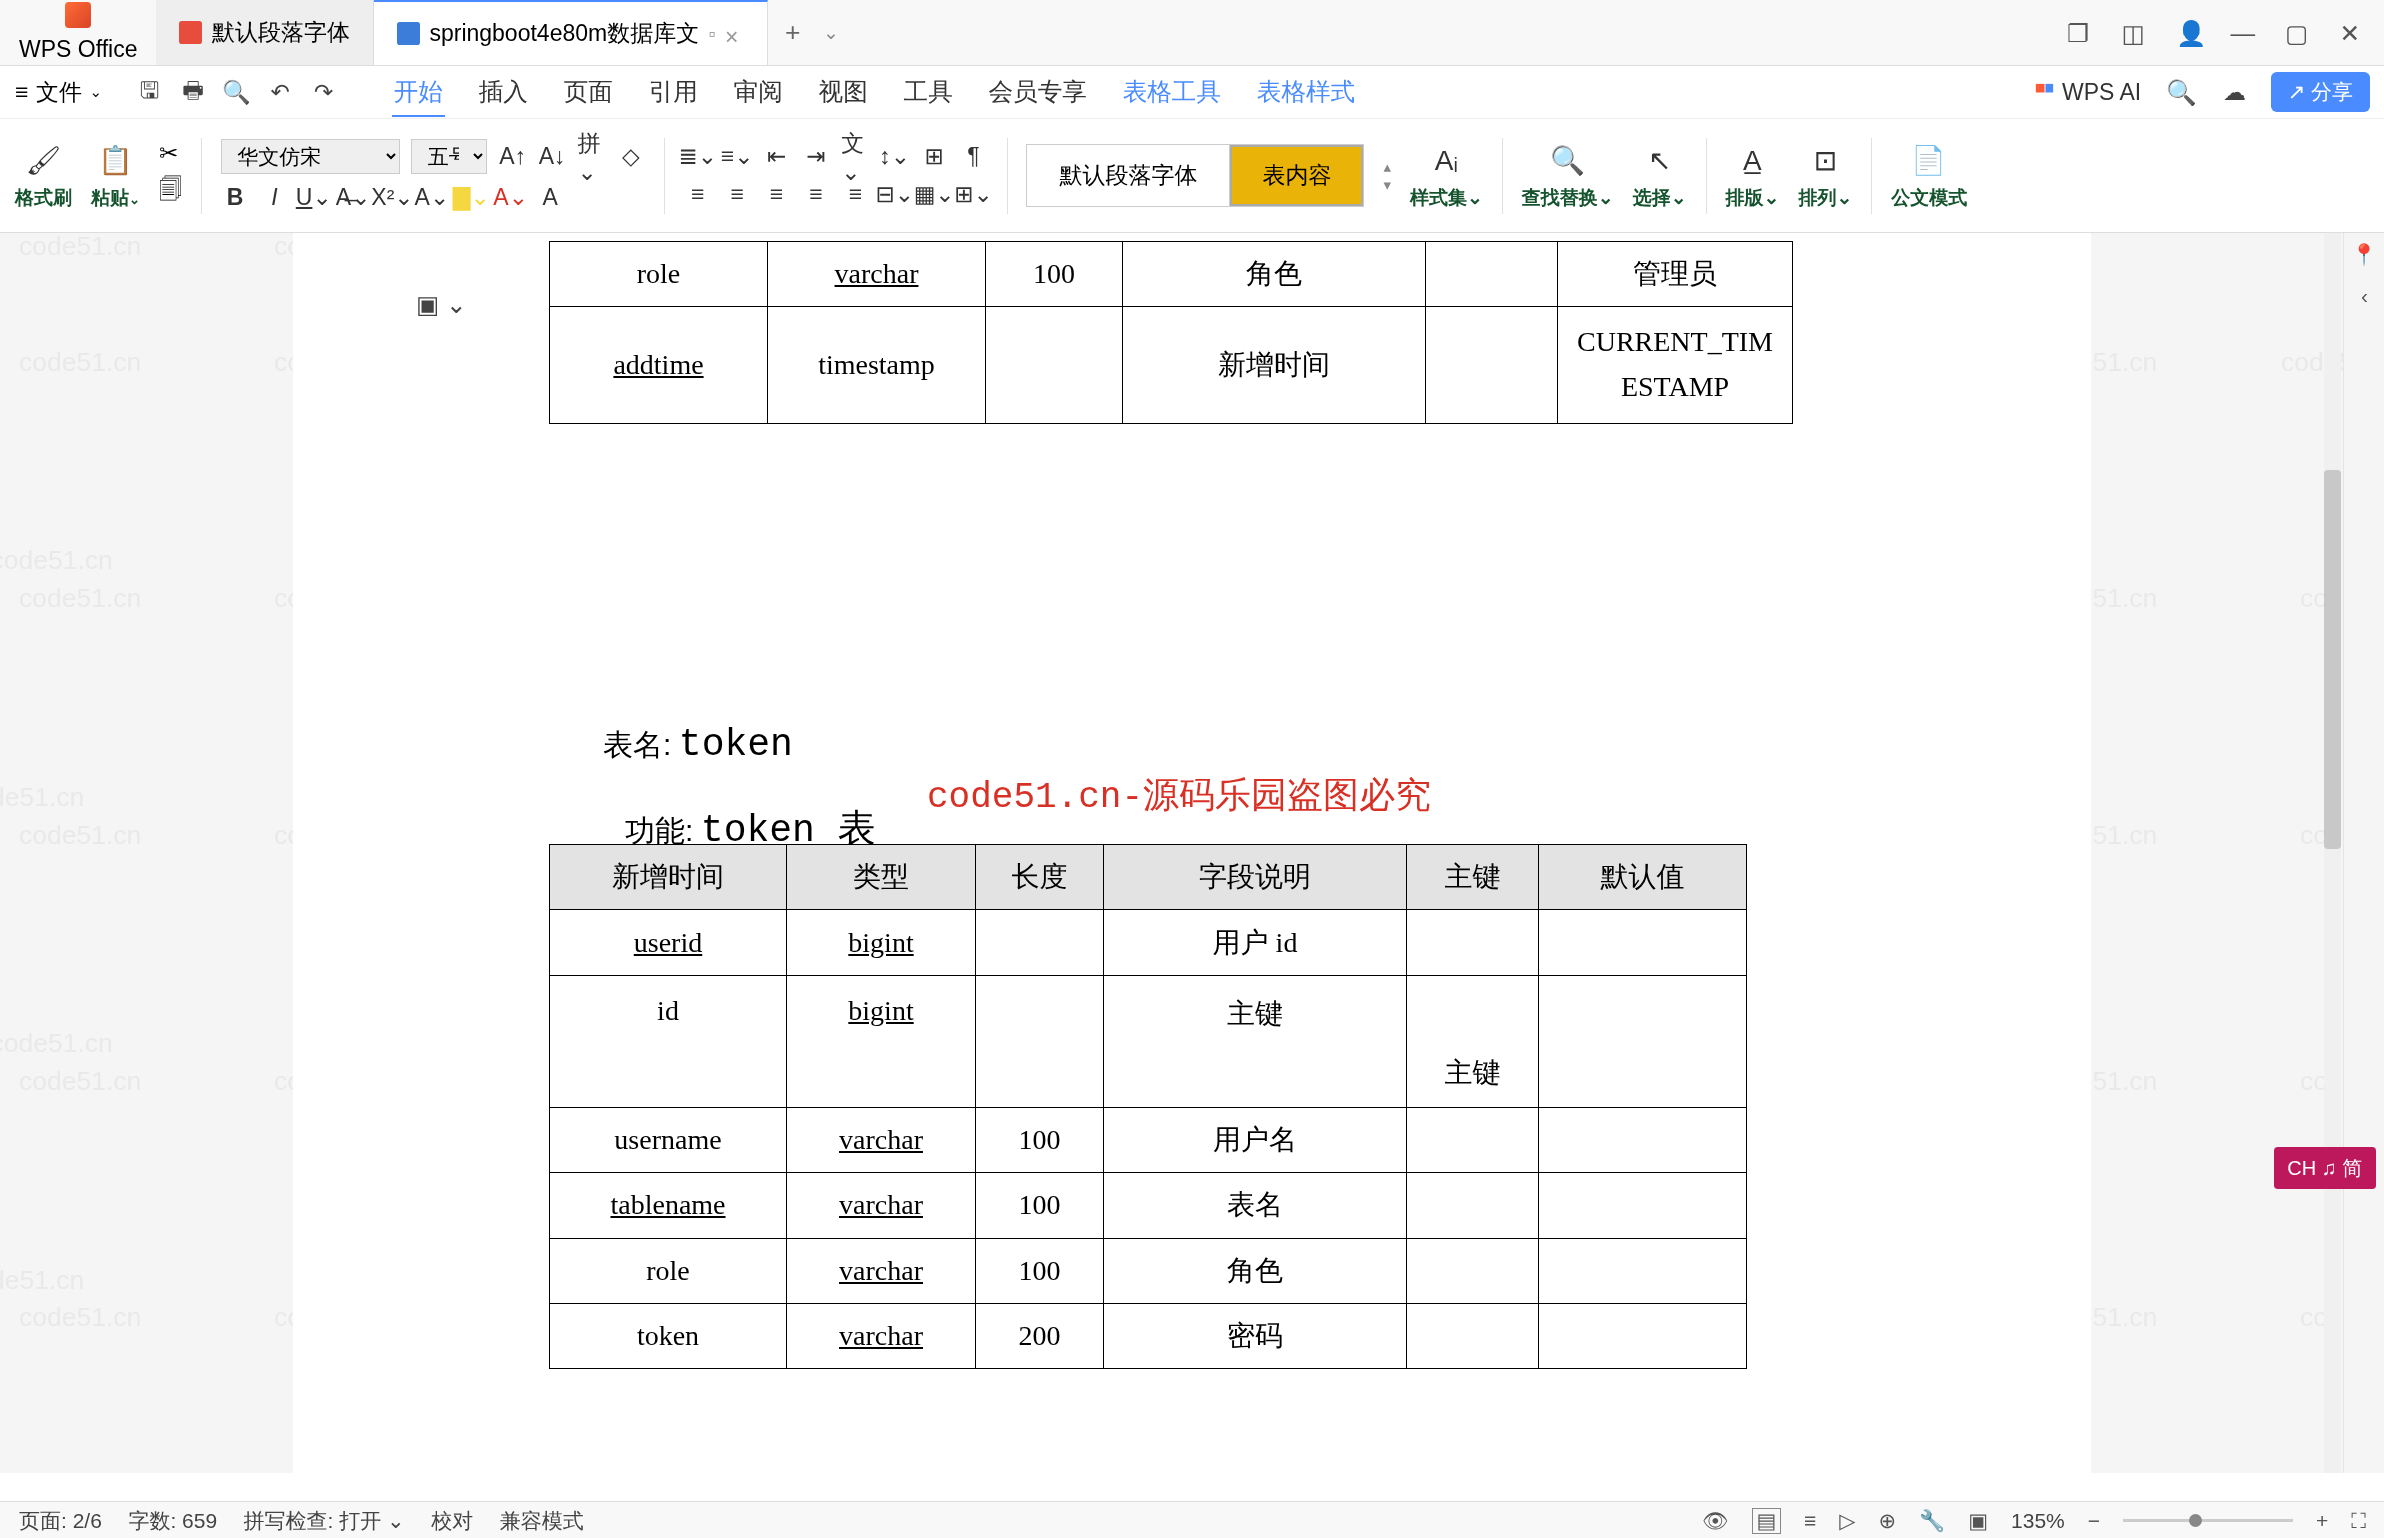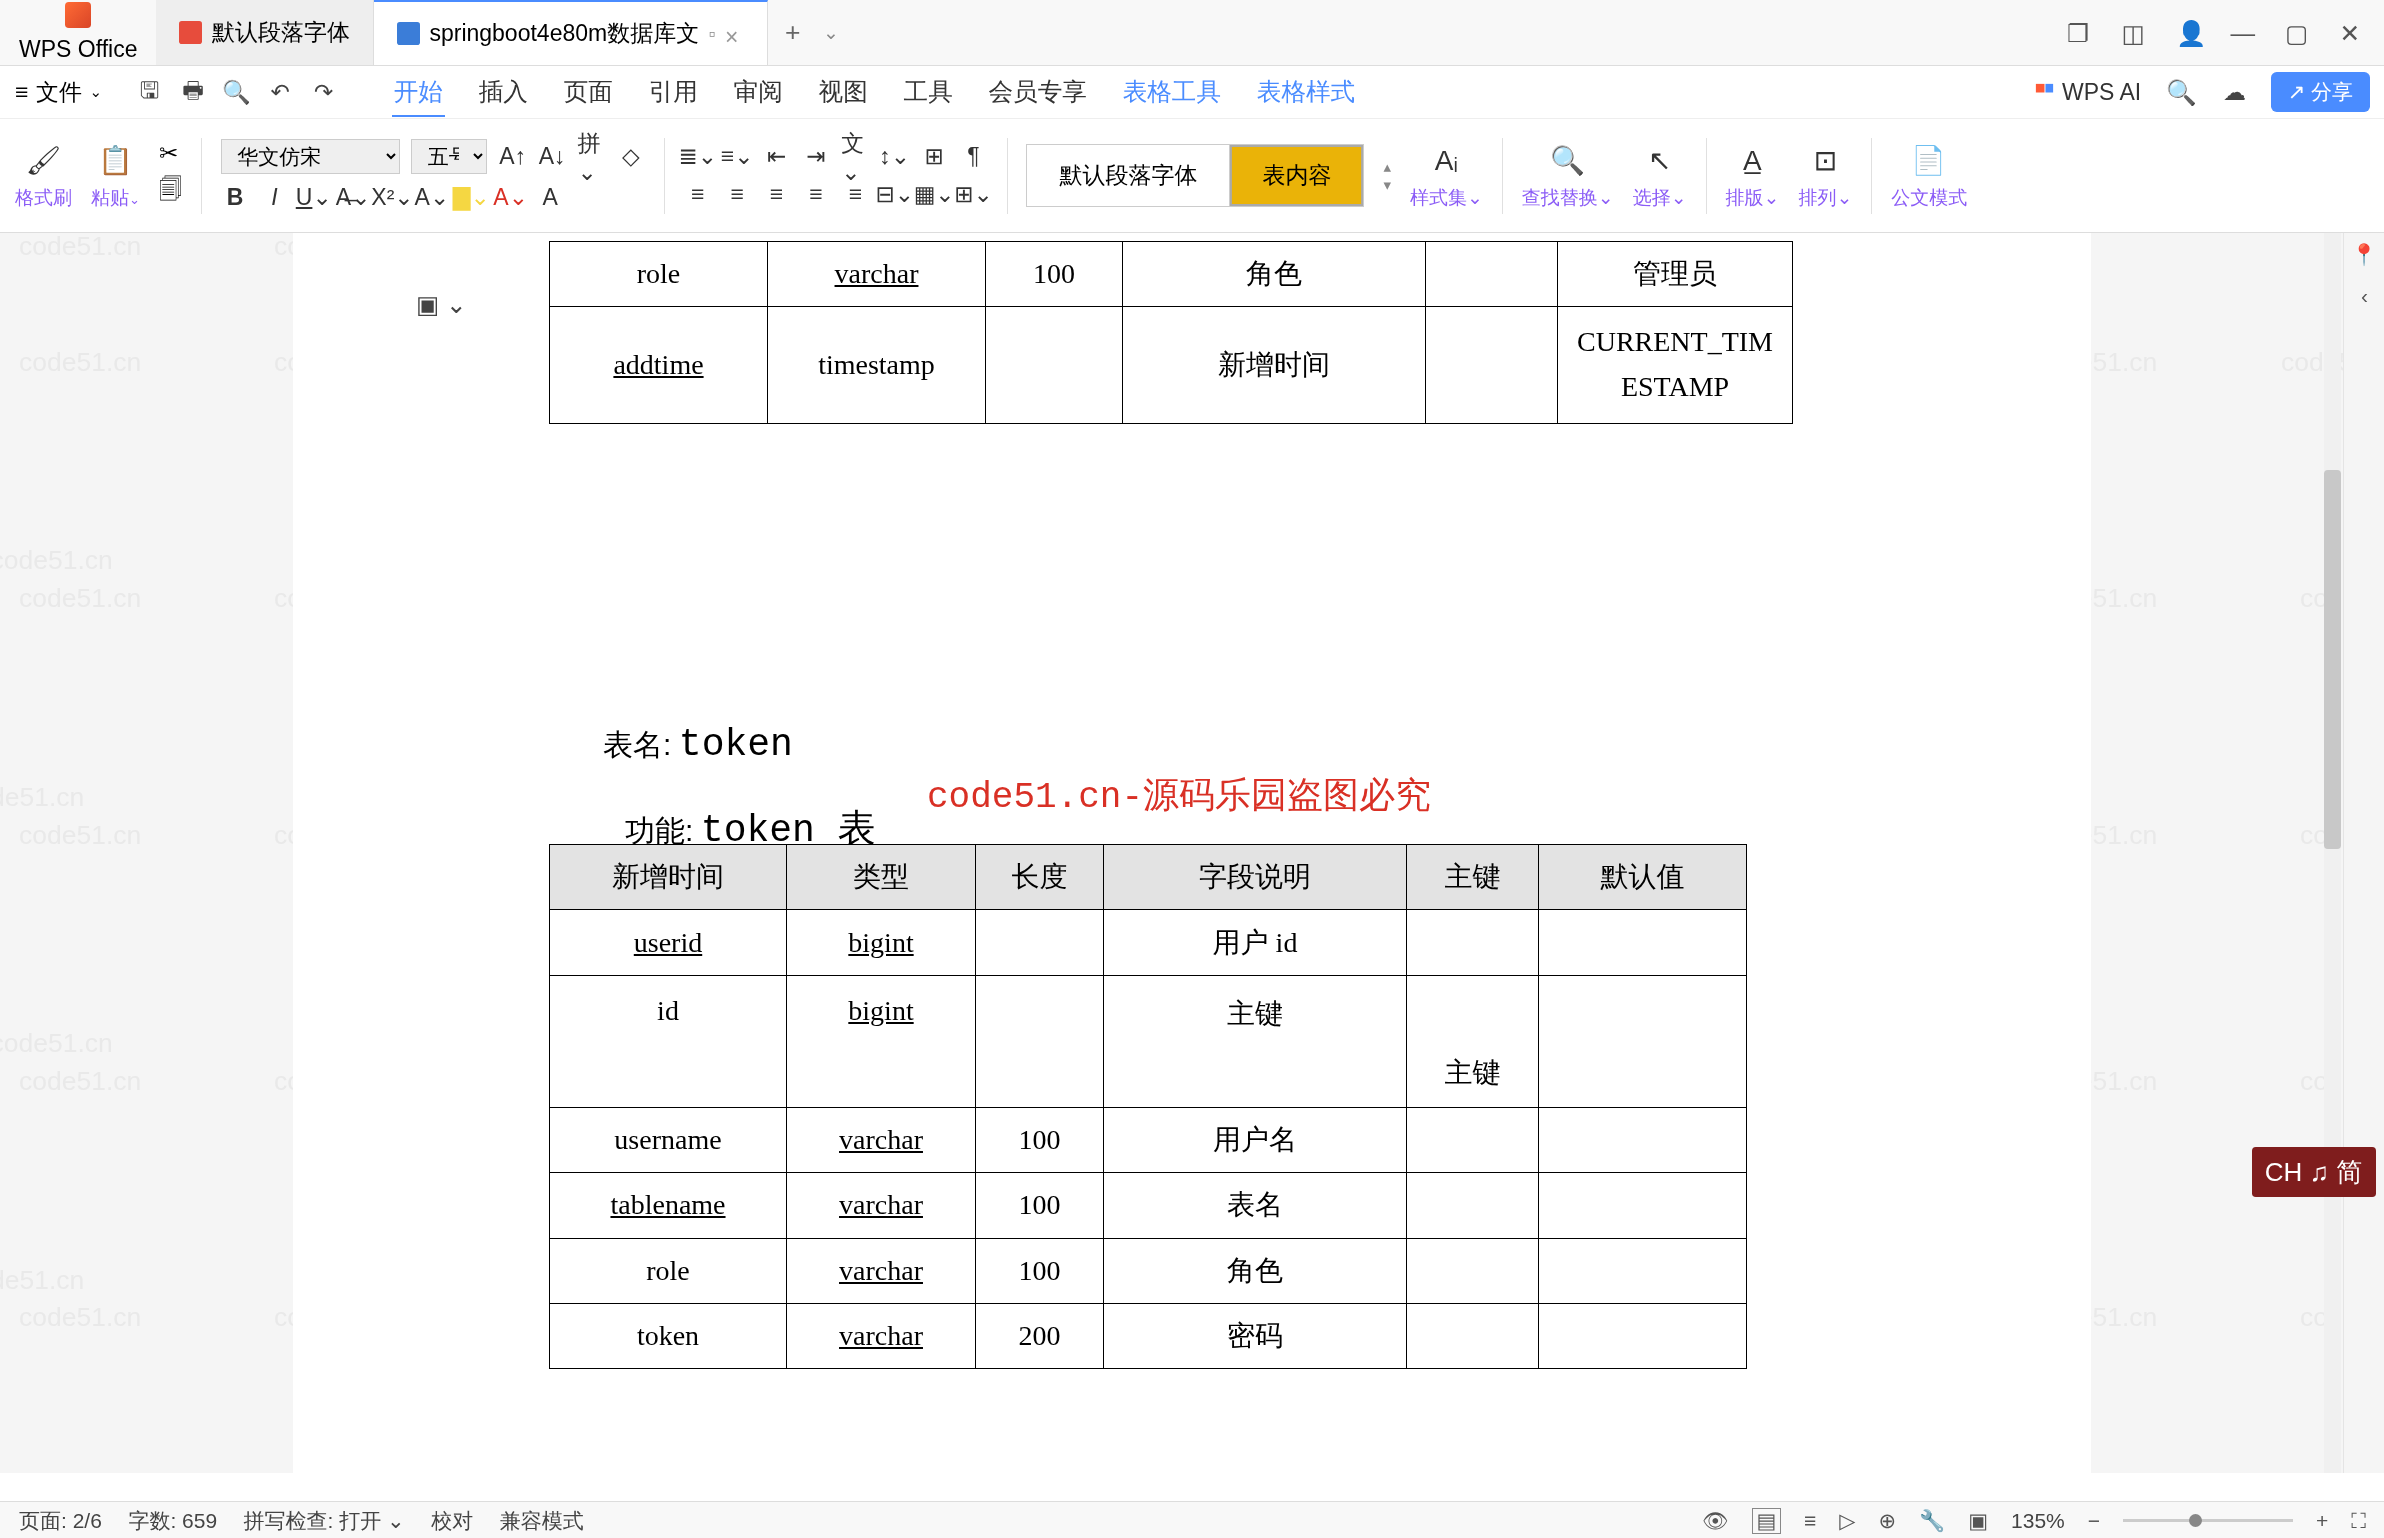--- a/index.html
+++ b/index.html
@@ -33,21 +33,21 @@
     .wps-ai { display: flex; align-items: center; gap: 5.7px; font-size: 23px; color: #333; }
     .wps-ai-logo { width: 23px; height: 23px; }
     .search-icon-r { margin: 0 19px; color: #444; font-size: 24.6px; }
     .right-icons { display: flex; gap: 23px; align-items: center; }
     .share-btn { background: #4a8cff; color: #fff; padding: 5.7px 17px; border-radius: 5.7px; font-size: 21px; display: flex; align-items: center; gap: 5.7px; }
     
     
     .toolbar { display: flex; align-items: center; height: 114px; padding: 0 15px; gap: 19px; background: #fff; border-bottom: 0.9px solid #ddd; }
     .tool-group { display: flex; flex-direction: column; align-items: center; gap: 3.8px; }
     .tool-btn-big { width: 42px; height: 42px; display: flex; align-items: center; justify-content: center; font-size: 28px; color: #333; cursor: pointer; }
-    .tool-label { font-size: 19px; color: #8b5cf6; }
+    .tool-label { font-size: 19px; color: #14532d; font-weight: bold; }
     .tool-row { display: flex; align-items: center; gap: 11.4px; }
     .tool-row .icon { width: 28px; height: 28px; font-size: 23px; color: #333; cursor: pointer; display: flex; align-items: center; justify-content: center; }
     .font-select { border: 0.9px solid #ccc; padding: 3.8px 11.4px; font-size: 21px; width: 179px; }
     .size-select { border: 0.9px solid #ccc; padding: 3.8px 11.4px; font-size: 21px; width: 76px; }
     .sep { width: 0.9px; height: 76px; background: #e0e0e0; }
     .style-btns { display: flex; border: 0.9px solid #ccc; }
     .style-btn { padding: 15px 32px; font-size: 23px; border-right: 0.9px solid #ccc; background: #fff; cursor: pointer; }
     .style-btn.active { background: #eab308; box-shadow: inset 0 0 0 1.9px #aaa; }
     .style-btn:last-child { border-right: none; }
     
@@ -88,21 +88,21 @@
     .tbl2 .tall { height: 132px; vertical-align: top; padding-top: 19px; }
     .tbl2 .pk-cell { vertical-align: bottom; padding-bottom: 15px; }
     
     
     .statusbar { position: absolute; bottom: 0; left: 0; right: 0; height: 38px; background: #f8f8f8; border-top: 0.9px solid #ddd; display: flex; align-items: center; padding: 0 19px; gap: 26.5px; font-size: 21px; color: #444; }
     .status-right { display: flex; align-items: center; gap: 23px; }
     .st-icon { font-size: 21px; color: #555; cursor: pointer; }
     .zoom-slider { width: 170px; height: 3.8px; background: #ccc; position: relative; }
     .zoom-knob { position: absolute; left: 66px; top: -4.7px; width: 13.2px; height: 13.2px; background: #888; border-radius: 50%; }
     
-    .ime-badge { position: absolute; right: 9.5px; top: 914px; background: #7f1d1d; color: #fff; padding: 7.6px 13.2px; border-radius: 3.8px; font-size: 26px; }
+    .ime-badge { position: absolute; right: 9.5px; top: 914px; background: #be185d; color: #fff; padding: 7.6px 13.2px; border-radius: 3.8px; font-size: 20px; }
     
     .side-strip { position: absolute; right: 0; top: 0; width: 42px; height: 100%; background: #f5f5f5; border-left: 0.9px solid #e4e4e4; display: flex; flex-direction: column; align-items: center; padding-top: 9.5px; gap: 17px; }
     .side-strip .s-icon { font-size: 21px; color: #555; }
     
     .scrollbar { position: absolute; right: 44px; top: 0; bottom: 0; width: 17px; background: #f0f0f0; }
     .scroll-thumb { position: absolute; top: 237px; width: 100%; height: 379px; background: #c8c8c8; border-radius: 3.8px; }
   </style>
 </head>
 <body>
 

